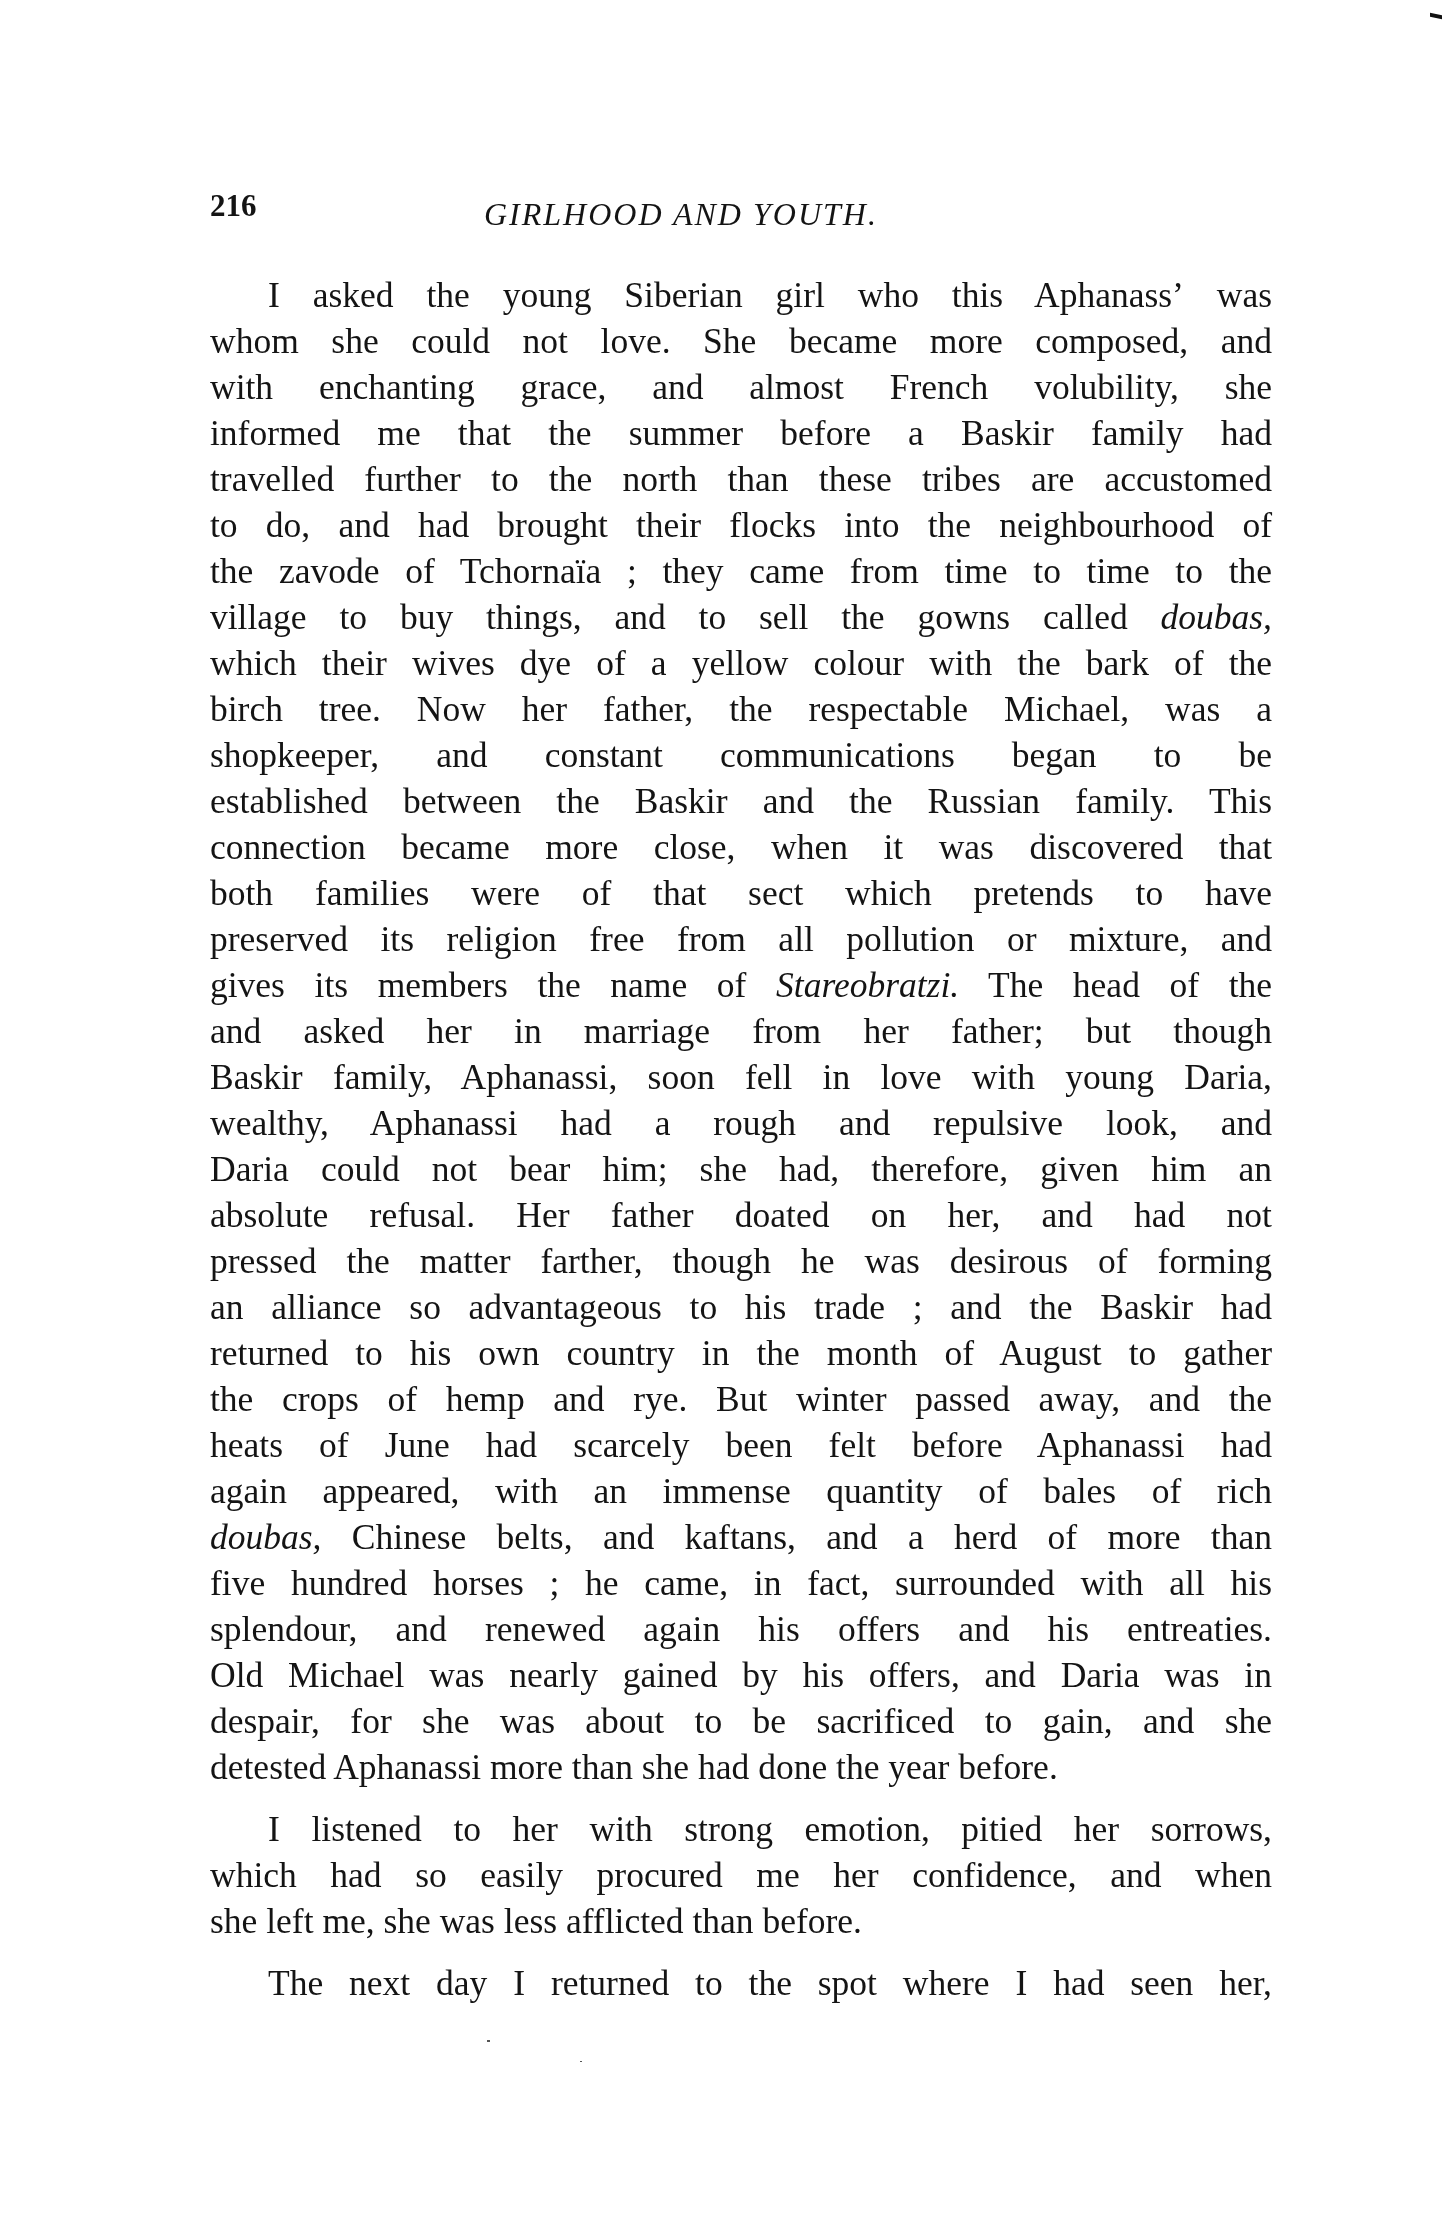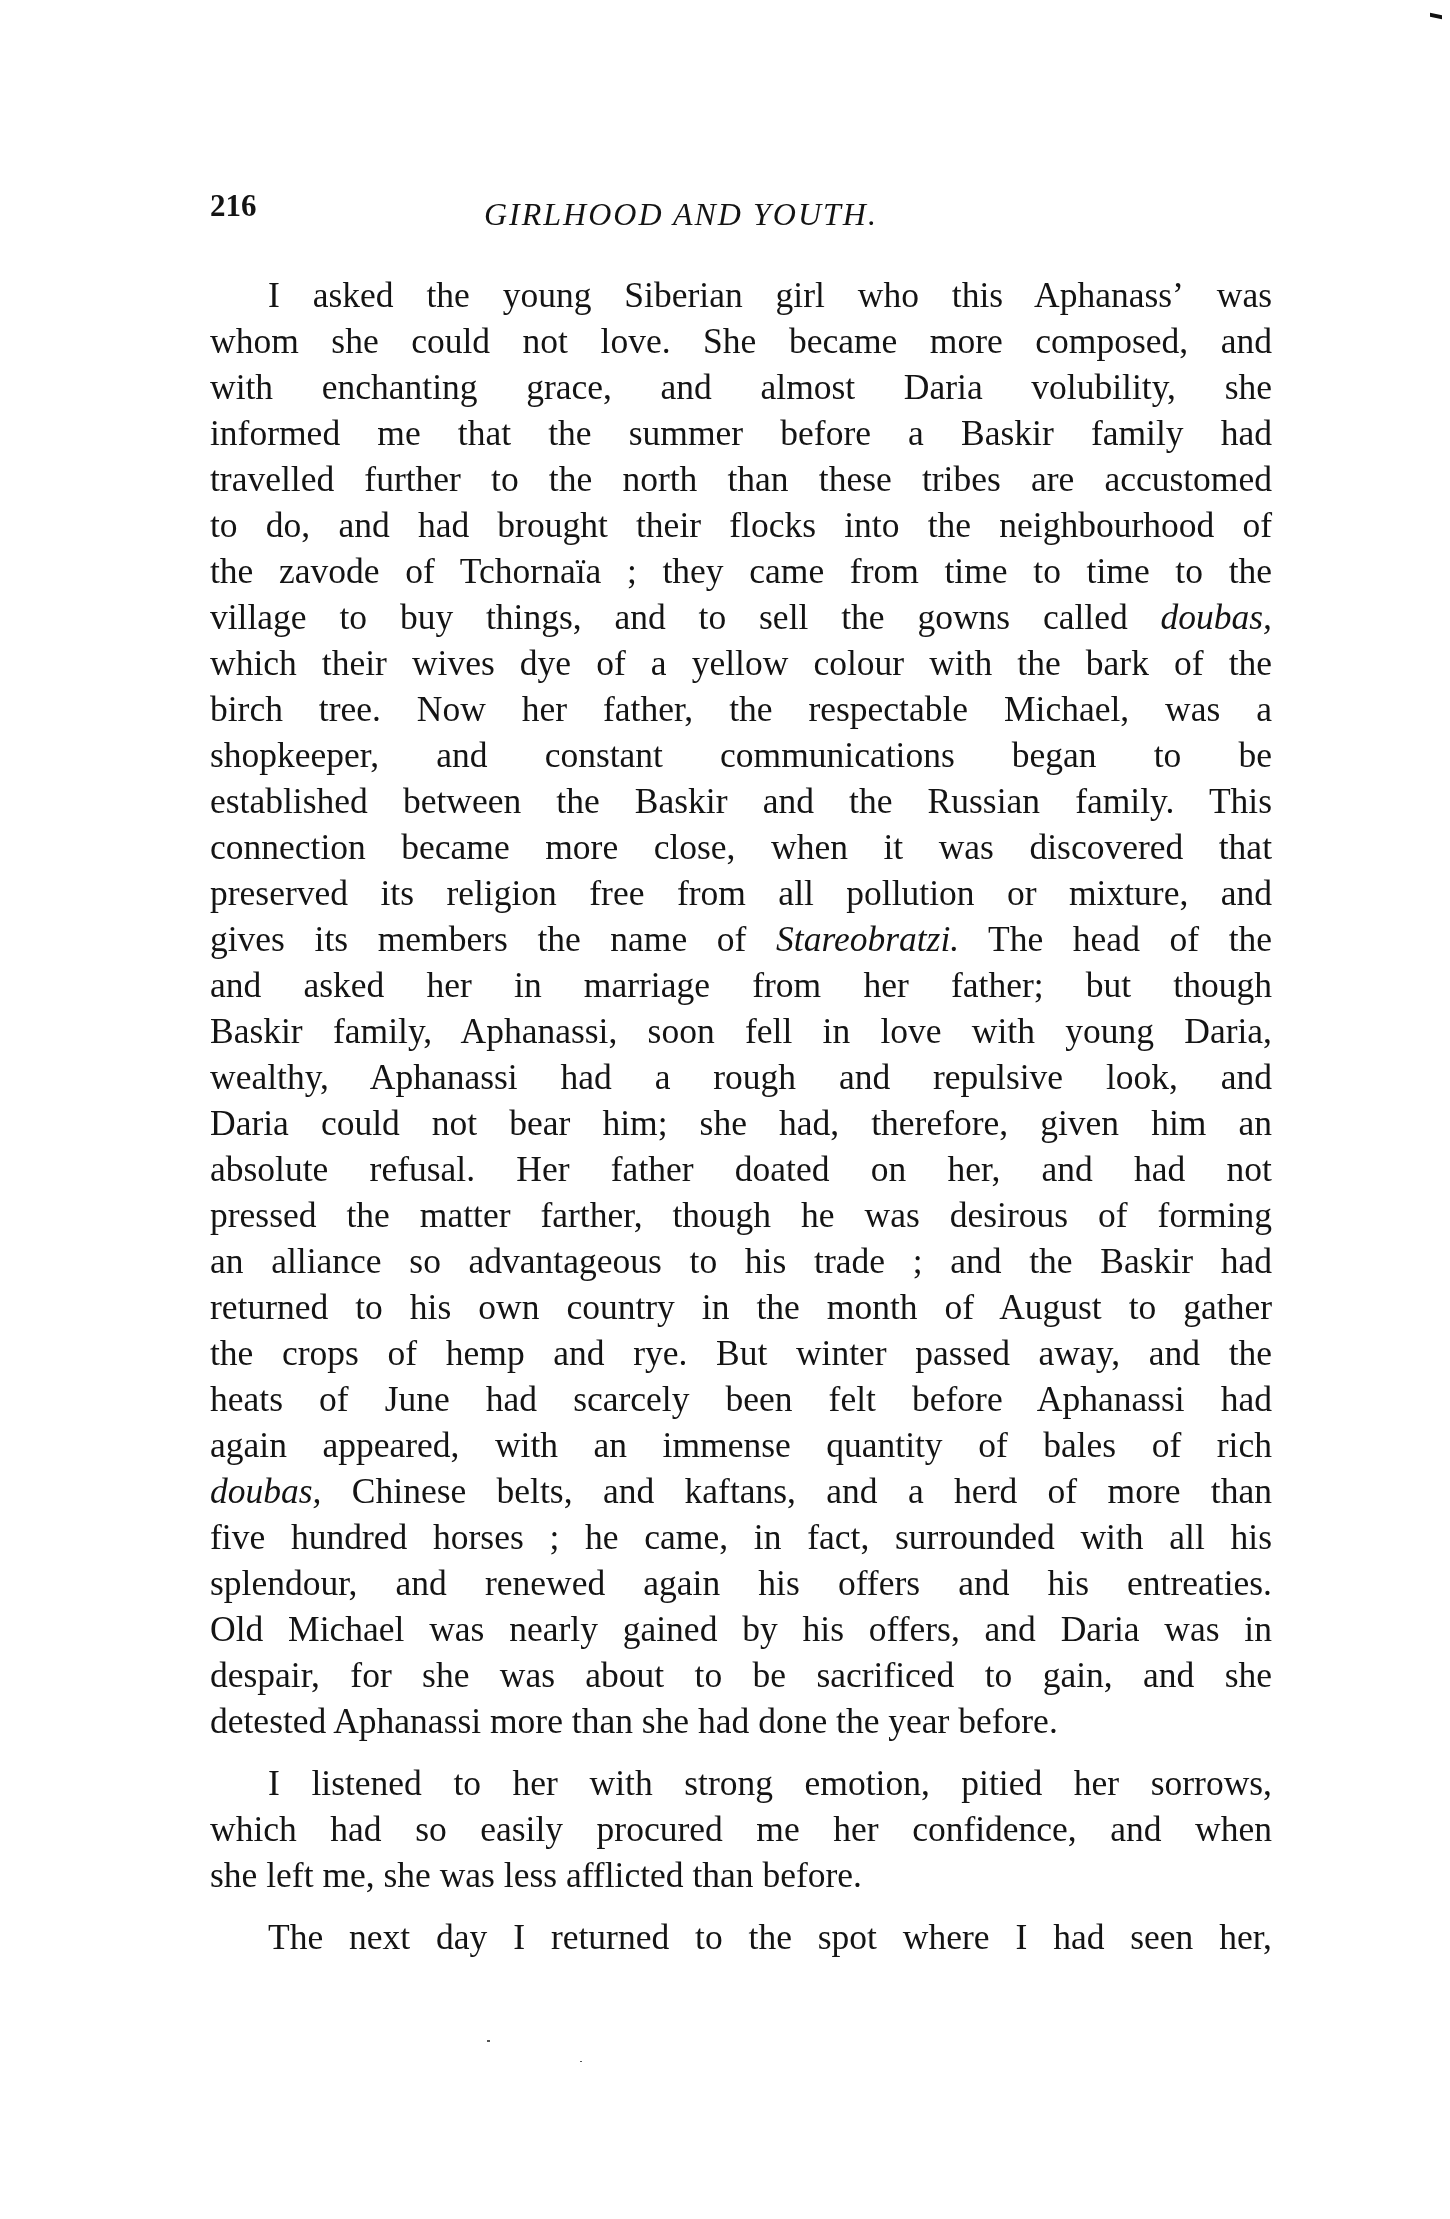--- a/index.html
+++ b/index.html
@@ -47,31 +47,32 @@
 
   <div class="header">
     <span class="page-number">216</span>
     <span class="running-title">GIRLHOOD AND YOUTH.</span>
   </div>
 
   <div class="body-text">
 
     <span class="line indent">I asked the young Siberian girl who this Aphanassʼ was</span>
     <span class="line">whom she could not love.  She became more composed, and</span>
-    <span class="line">with enchanting grace, and almost Daria volubility, she</span>
+    <span class="line">with enchanting grace, and almost French volubility, she</span>
     <span class="line">informed me that the summer before a Baskir family had</span>
     <span class="line">travelled further to the north than these tribes are accustomed</span>
     <span class="line">to do, and had brought their flocks into the neighbourhood of</span>
     <span class="line">the zavode of Tchornaïa ; they came from time to time to the</span>
     <span class="line"><span>village to buy things, and to sell the gowns called</span> <i>doubas,</i></span>
     <span class="line">which their wives dye of a yellow colour with the bark of the</span>
     <span class="line">birch tree.  Now her father, the respectable Michael, was a</span>
     <span class="line">shopkeeper, and constant communications began to be</span>
     <span class="line">established between the Baskir and the Russian family.  This</span>
     <span class="line">connection became more close, when it was discovered that</span>
+    <span class="line">both families were of that sect which pretends to have</span>
     <span class="line">preserved its religion free from all pollution or mixture, and</span>
     <span class="line"><span>gives its members the name of</span> <i>Stareobratzi.</i><span> The head of the</span></span>
     <span class="line">and asked her in marriage from her father; but though</span>
     <span class="line">Baskir family, Aphanassi, soon fell in love with young Daria,</span>
     <span class="line">wealthy, Aphanassi had a rough and repulsive look, and</span>
     <span class="line">Daria could not bear him; she had, therefore, given him an</span>
     <span class="line">absolute refusal.  Her father doated on her, and had not</span>
     <span class="line">pressed the matter farther, though he was desirous of forming</span>
     <span class="line">an alliance so advantageous to his trade ; and the Baskir had</span>
     <span class="line">returned to his own country in the month of August to gather</span>

